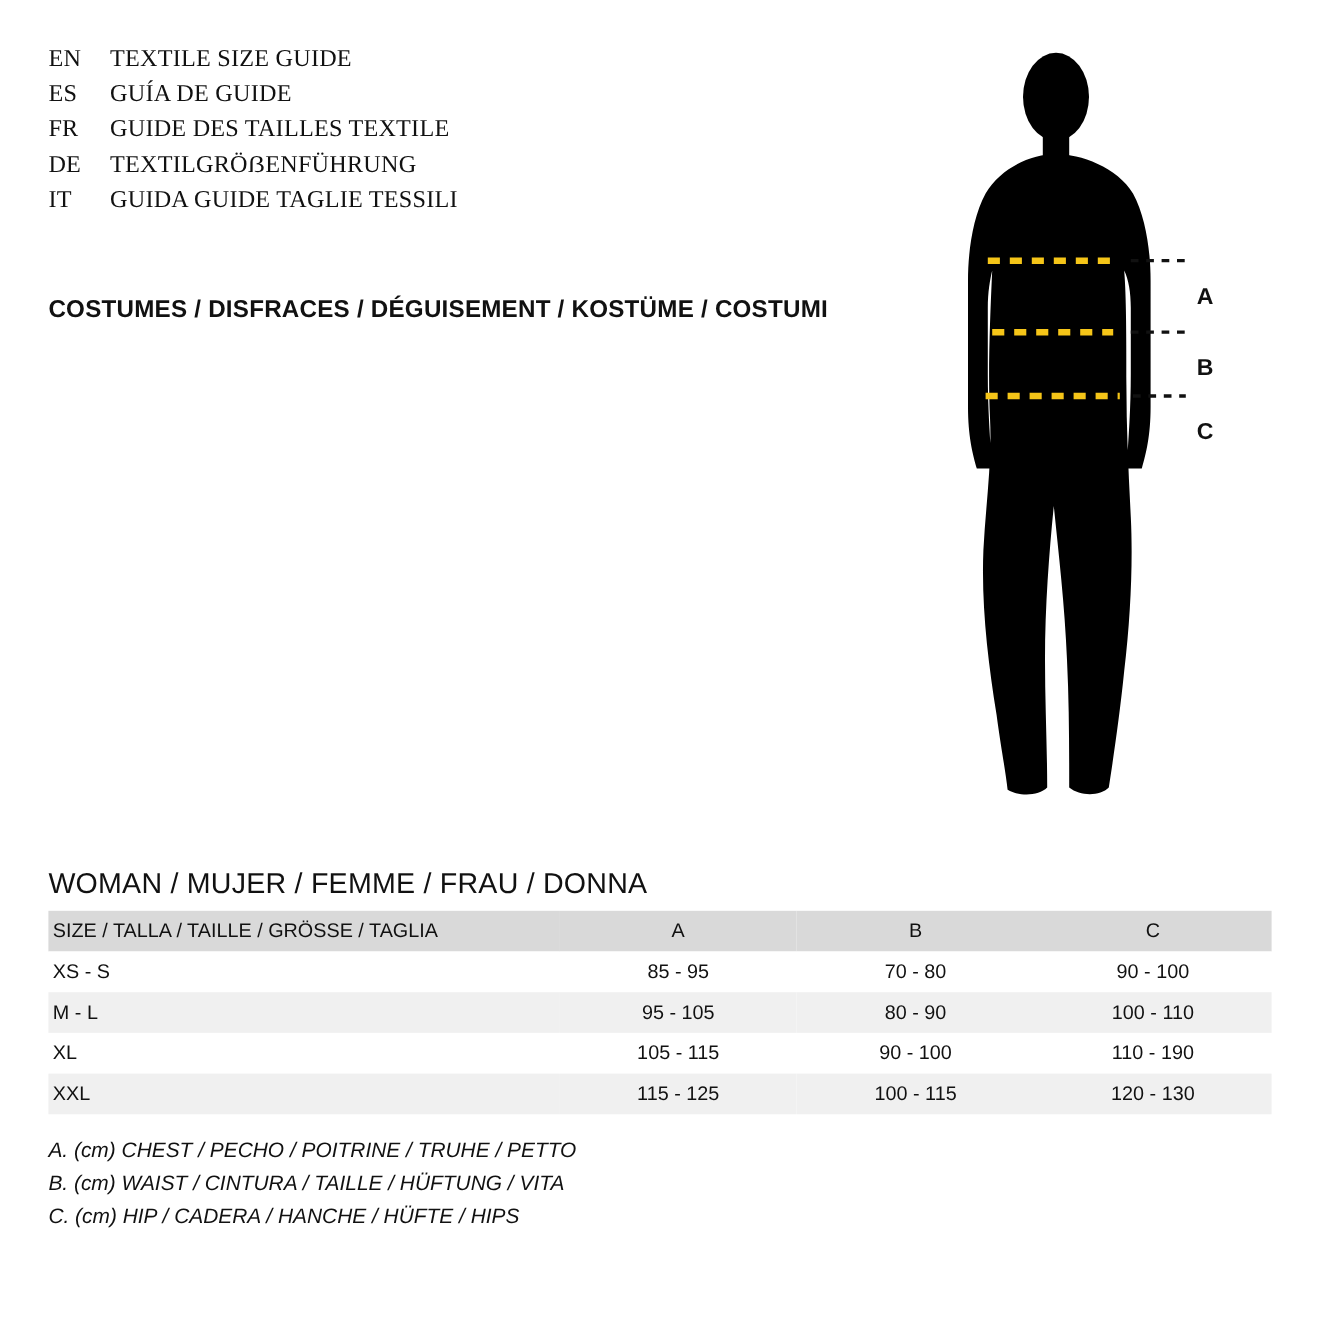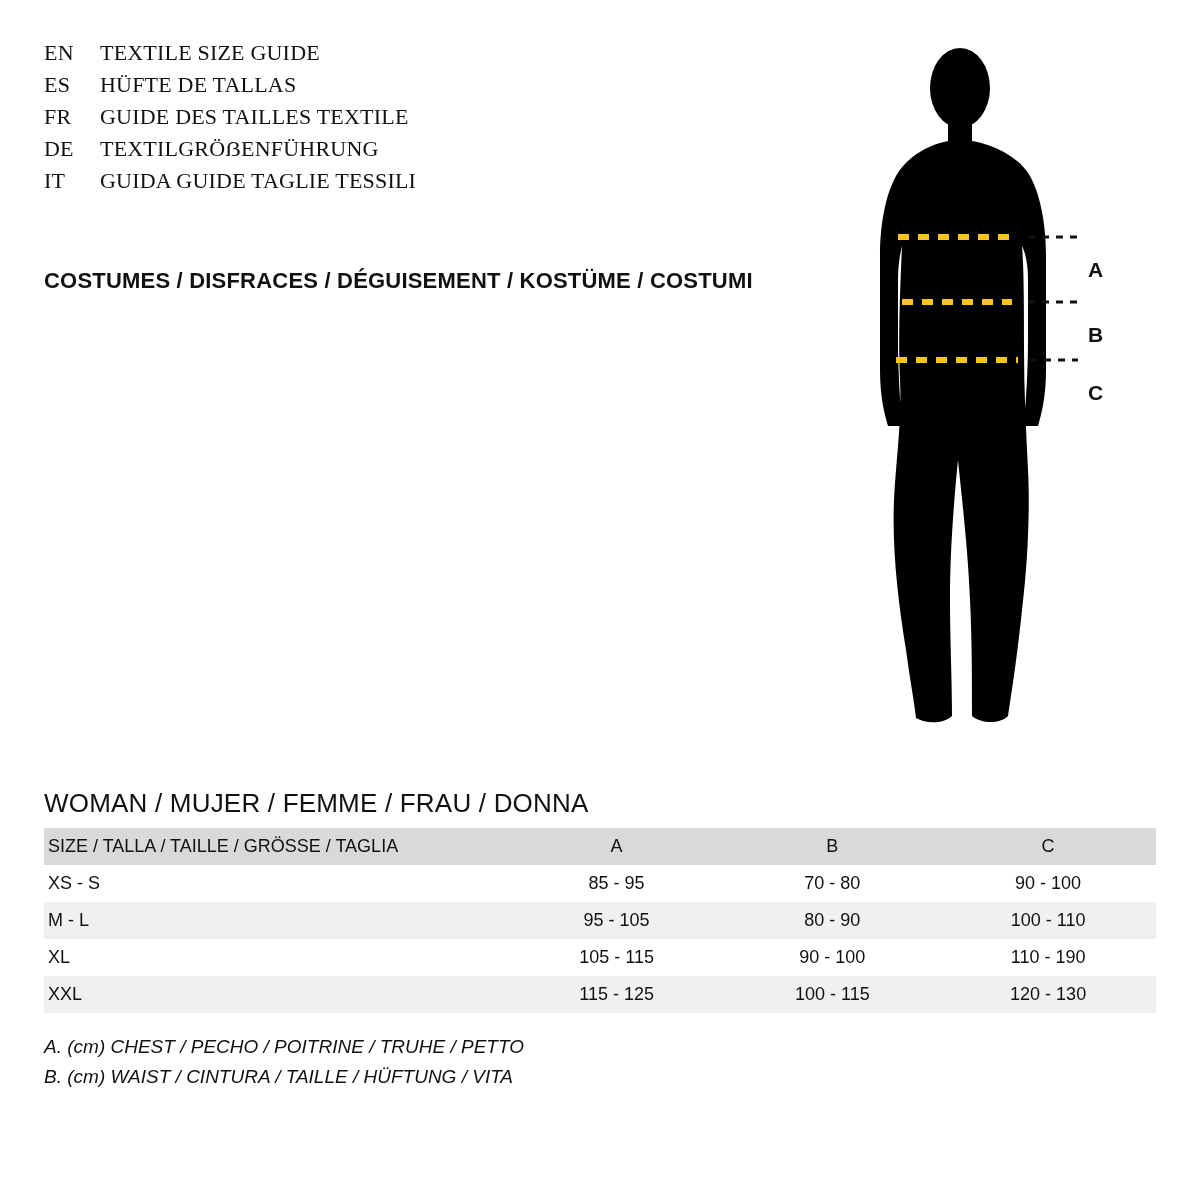--- a/index.html
+++ b/index.html
@@ -129,21 +129,21 @@
 </head>
 <body>
 
 <div class="lang-block">
   <div class="lang-row">
     <span class="lang-code">EN</span>
     <span class="lang-text">TEXTILE SIZE GUIDE</span>
   </div>
   <div class="lang-row">
     <span class="lang-code">ES</span>
-    <span class="lang-text">HÜFTE DE TALLAS</span>
+    <span class="lang-text">GUÍA DE GUIDE</span>
   </div>
   <div class="lang-row">
     <span class="lang-code">FR</span>
     <span class="lang-text">GUIDE DES TAILLES TEXTILE</span>
   </div>
   <div class="lang-row">
     <span class="lang-code">DE</span>
     <span class="lang-text">TEXTILGRÖẞENFÜHRUNG</span>
   </div>
   <div class="lang-row">
@@ -258,13 +258,14 @@
       <td class="col-m">115 - 125</td>
       <td class="col-m">100 - 115</td>
       <td class="col-m">120 - 130</td>
     </tr>
   </tbody>
 </table>
 
 <div class="footnotes">
   <div class="footnote-row">A. (cm) CHEST / PECHO / POITRINE / TRUHE / PETTO</div>
   <div class="footnote-row">B. (cm) WAIST / CINTURA / TAILLE / HÜFTUNG / VITA</div>
+  <div class="footnote-row">C. (cm) HIP / CADERA / HANCHE / HÜFTE / HIPS</div>
 </div>
 
 </body></html>

